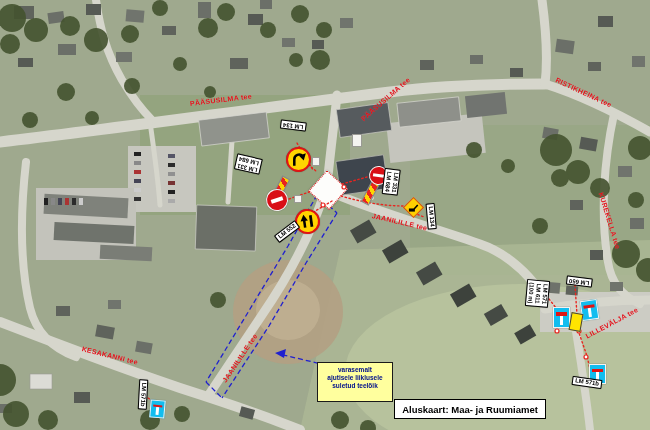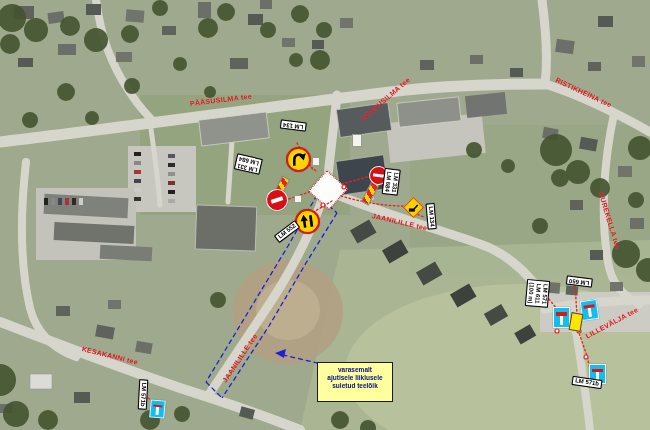--- a/index.html
+++ b/index.html
@@ -313,14 +313,15 @@
   <div class="street" style="left:224px;top:378px;transform:rotate(-56deg);">JAANILILLE tee</div>
   <div class="street" style="left:82px;top:345px;transform:rotate(14deg);">KESAKANNI tee</div>
   <div class="street" style="left:586px;top:333px;transform:rotate(-28deg);">LILLEVÄLJA tee</div>
 
   <div class="notebox" style="left:317px;top:362px;width:70px;height:32px;">
     <div>varasemalt</div>
     <div>ajutisele liiklusele</div>
     <div>suletud teelõik</div>
   </div>
 
+  <div class="caption" style="left:394px;top:399px;width:150px;height:18px;">Aluskaart: Maa- ja Ruumiamet</div>
 
 </div>
 
 </body></html>

